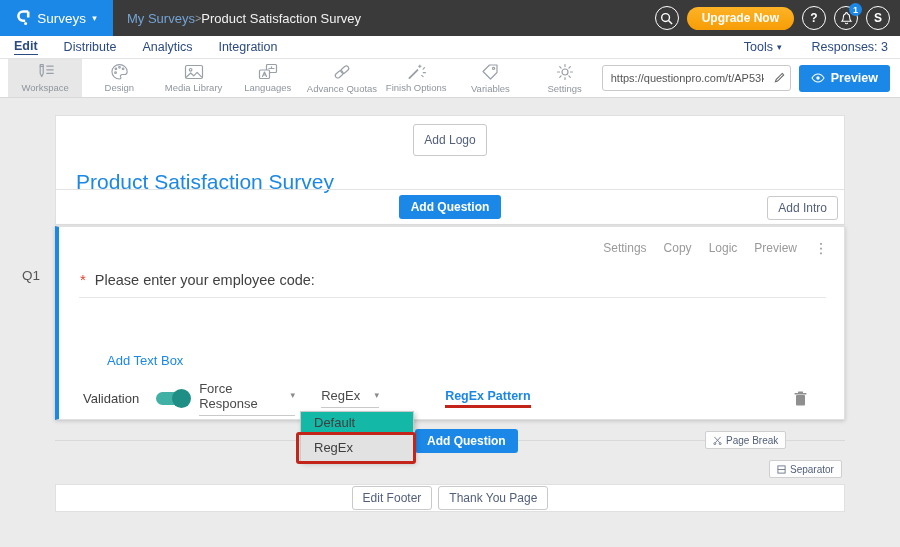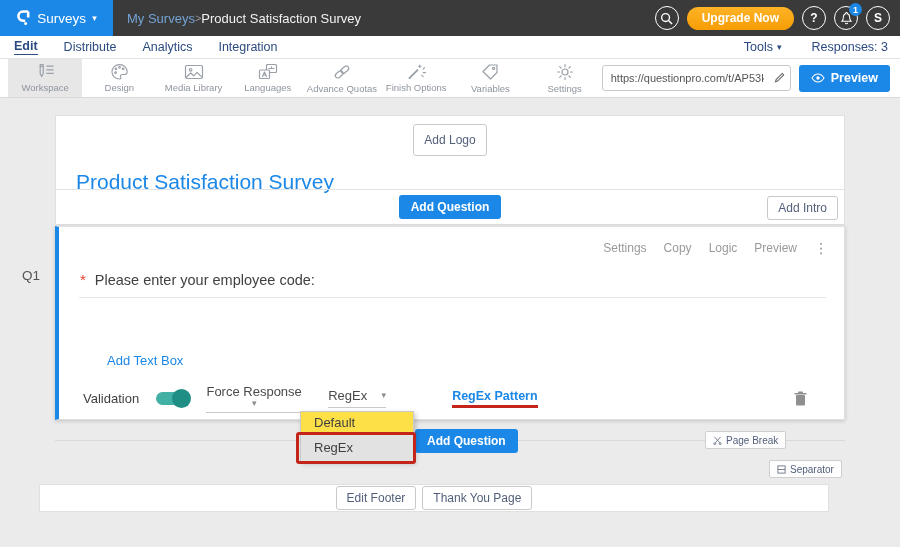--- a/index.html
+++ b/index.html
@@ -52,38 +52,38 @@
   .req{color:#e0402f;margin-right:9px;font-size:15px;}
   .q-underline{position:absolute;left:20px;right:18px;top:70px;height:1px;background:#e6e6e6;}
   .answer-input{position:absolute;left:25px;top:86px;width:225px;border:none;border-bottom:1px solid #b8b8b8;font-size:13px;color:#555;padding:3px 1px;outline:none;background:transparent;font-family:inherit;}
   .answer-input::placeholder{color:#9e9e9e;}
   .add-textbox{position:absolute;left:48px;top:126px;color:#1b87e6;font-size:13px;cursor:pointer;}
   .validation-row{position:absolute;left:24px;right:33px;top:156px;height:30px;display:flex;align-items:center;font-size:13px;color:#414141;}
   .toggle{width:34px;height:13px;border-radius:7px;background:#41b0a5;margin-left:17px;position:relative;cursor:pointer;}
   .toggle .knob{position:absolute;right:-1px;top:-3px;width:19px;height:19px;border-radius:50%;background:#1f8e84;}
   .select-ul{border-bottom:1px solid #c9c9c9;padding-bottom:4px;display:flex;justify-content:space-between;align-items:center;color:#4a4a4a;cursor:pointer;}
   .select-ul .caret{color:#8a8a8a;}
-  .force-resp{margin-left:16px;width:96px;flex-direction:column;}
+  .force-resp{margin-left:9px;width:96px;}
   .regex-sel{margin-left:26px;width:58px;}
   .regex-pattern{margin-left:66px;color:#1b87e6;font-size:12.5px;font-weight:600;border-bottom:3px solid #c4251b;padding-bottom:2px;cursor:pointer;}
   .trash{margin-left:auto;margin-right:4px;cursor:pointer;}
   
-  .dropdown{position:absolute;left:300px;top:411px;width:112px;background:#fde047;border:1px solid #c9c9c9;box-shadow:2px 2px 5px rgba(0,0,0,.2);z-index:50;font-size:13px;color:#3f3f3f;}
+  .dropdown{position:absolute;left:300px;top:411px;width:112px;background:#14b8a6;border:1px solid #c9c9c9;box-shadow:2px 2px 5px rgba(0,0,0,.2);z-index:50;font-size:13px;color:#3f3f3f;}
   .dd-item{height:22px;line-height:22px;padding-left:13px;cursor:pointer;}
   .dd-item.hl{height:27px;line-height:27px;background:#e2e2e2;position:relative;}
   .red-box{position:absolute;left:-5px;right:-3px;top:-2px;bottom:-3px;border:3px solid #c4251b;border-radius:3px;pointer-events:none;}
   
   .addq-line{position:absolute;left:55px;right:55px;top:440px;height:1px;background:#d9d9d9;}
   .addq2{position:absolute;left:415px;top:429px;z-index:5;}
   .chip{position:absolute;top:431px;height:18px;padding:0 7px;background:#fdfdfd;border:1px solid #cfcfcf;border-radius:2px;font-size:10px;color:#525f7a;display:inline-flex;align-items:center;gap:4px;cursor:pointer;z-index:5;box-sizing:border-box;font-family:inherit;}
   .chip svg{stroke:#6b7488;fill:none;stroke-width:1;}
   .chip-pb{left:705px;}
   .chip-sep{left:769px;margin-top:29px;}
   
-  .footer-band{position:absolute;left:39px;width:790px;top:484px;height:28px;background:#fff;border:1px solid #e0e0e0;box-sizing:border-box;display:flex;align-items:center;justify-content:center;gap:6px;}
+  .footer-band{position:absolute;left:55px;width:790px;top:484px;height:28px;background:#fff;border:1px solid #e0e0e0;box-sizing:border-box;display:flex;align-items:center;justify-content:center;gap:6px;}
   svg{display:block;}
 </style>
 </head>
 <body>
 
 <div class="topbar">
   <div class="brand">
     <span>
       <svg width="15" height="16" viewBox="0 0 15 16">
           <path d="M12.2 1.5H7a4.6 4.6 0 0 0 0 9.2h2.2" stroke="#fff" stroke-width="2.6" fill="none"></path>

